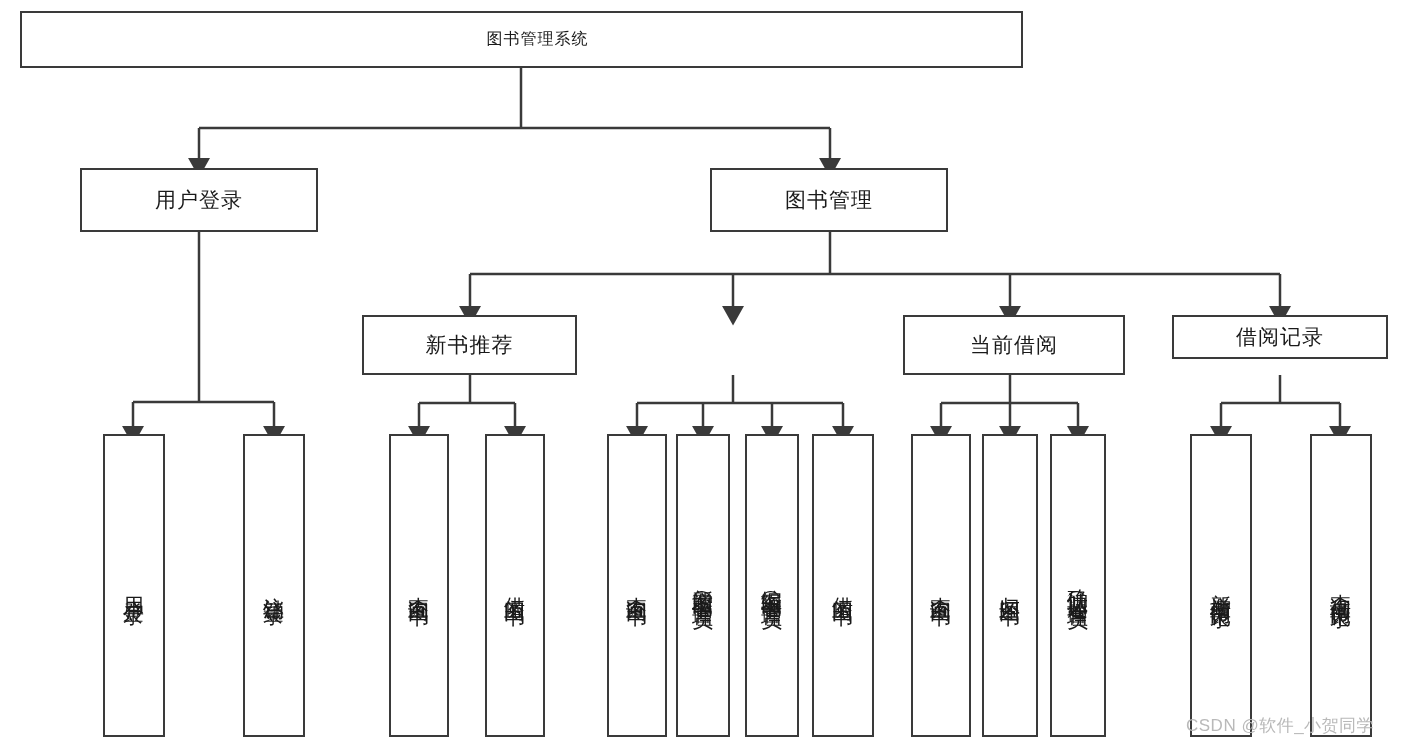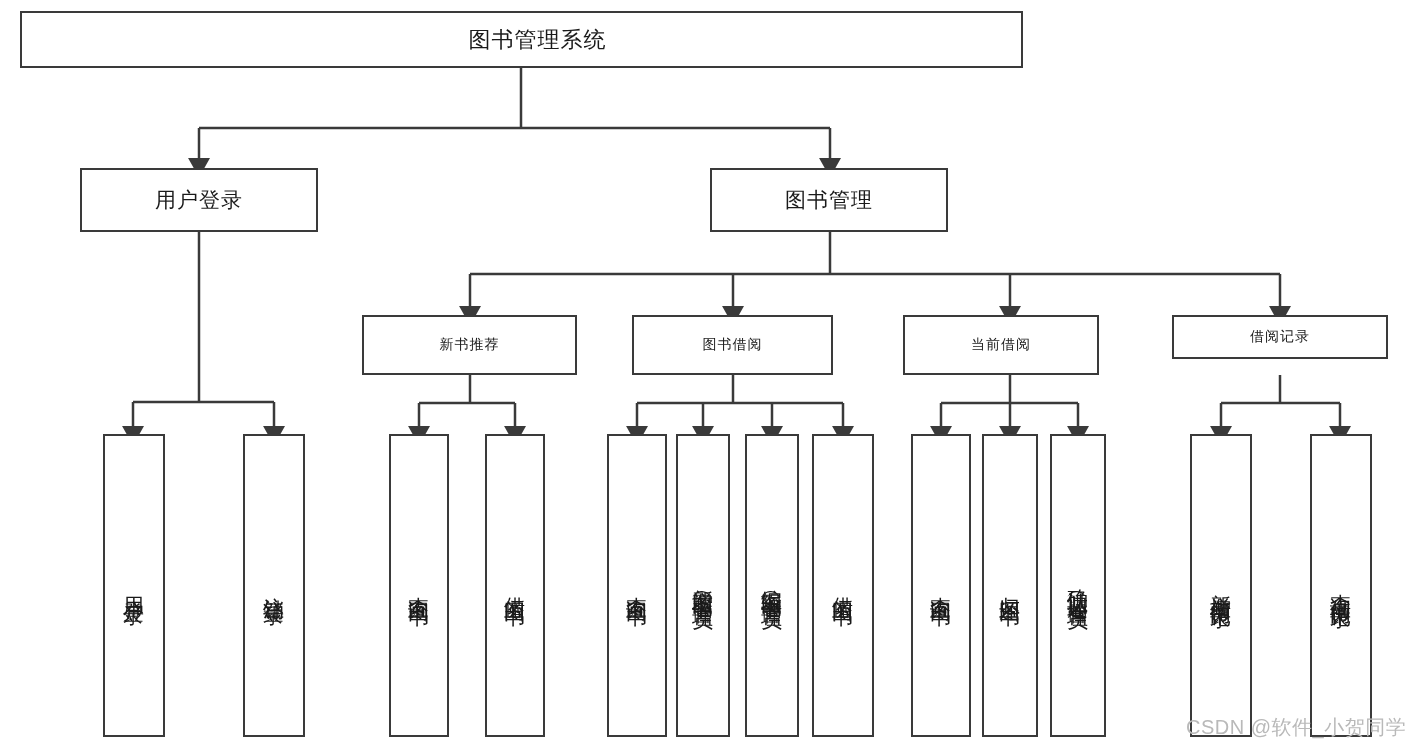--- a/index.html
+++ b/index.html
@@ -21,28 +21,28 @@
     position: absolute;
     box-sizing: border-box;
     border: 2.5px solid #3a3a3a;
     background: #ffffff;
     display: flex;
     align-items: center;
     justify-content: center;
     color: #1a1a1a;
   }
   .node.level-root {
-    font-size: 22px;
+    font-size: 16px;
     padding-left: 32px;
   }
   .node.level-2 {
     font-size: 21px;
   }
   .node.level-3 {
-    font-size: 14px;
+    font-size: 21px;
   }
   .node.leaf {
     font-size: 21px;
     padding: 10px 0;
     align-items: center;
   }
   .vtext {
     writing-mode: vertical-rl;
     text-orientation: upright;
     letter-spacing: 3px;
@@ -59,21 +59,21 @@
     left: 0;
     top: 0;
     width: 1405px;
     height: 747px;
     pointer-events: none;
   }
   .watermark {
     position: absolute;
     left: 1186px;
     top: 714px;
-    font-size: 20px;
+    font-size: 17px;
     color: #b9b9b9;
     white-space: nowrap;
     letter-spacing: 0.5px;
   }
 </style>
 </head>
 <body>
 
 <div id="canvas">
 
@@ -134,24 +134,21 @@
   <div class="node level-2" style="left:80px; top:168px; width:238px; height:64px;">
     <span class="htext">用户登录</span>
   </div>
   <div class="node level-2" style="left:710px; top:168px; width:238px; height:64px;text-align:center;">
     <span class="htext">图书管理</span>
   </div>
 
   <div class="node level-3" style="left:362px; top:315px; width:215px; height:60px;">
     <span class="htext">新书推荐</span>
   </div>
-  <div class="node level-3" style="left:632px; top:315px; width:201px; height:60px;">
-    <span class="htext">图书借阅</span>
-  </div>
-  <div class="node level-3" style="left:903px; top:315px; width:196px; height:60px;">
+  <div class="node level-3" style="left:903px; top:315px; width:222px; height:60px;">
     <span class="htext">当前借阅</span>
   </div>
   <div class="node level-3" style="left:1172px; top:315px; width:216px; height:44px;">
     <span class="htext">借阅记录</span>
   </div>
 
   <div class="node leaf" style="left:103px; top:434px; width:62px; height:303px;">
     <span class="vtext">用户登录</span>
   </div>
   <div class="node leaf" style="left:243px; top:434px; width:62px; height:303px;">

